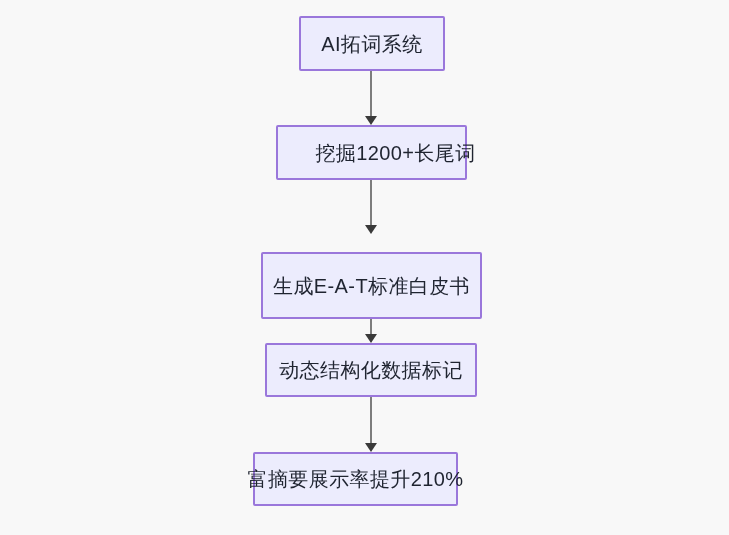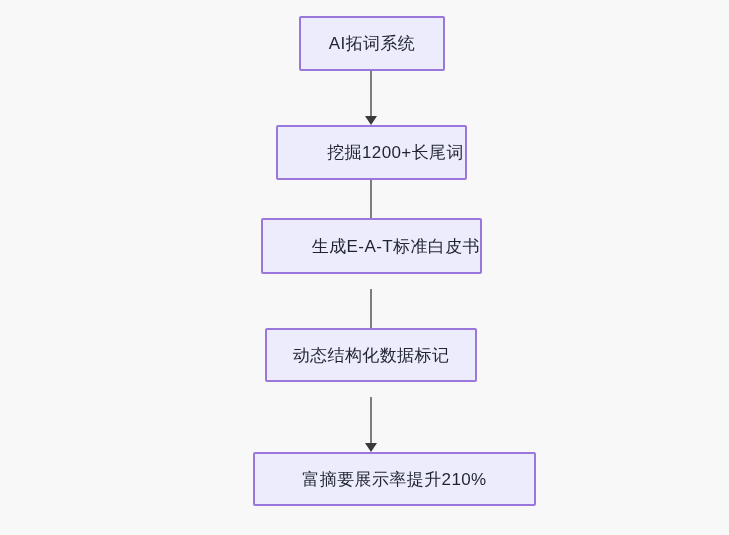--- a/index.html
+++ b/index.html
@@ -21,21 +21,21 @@
   .node {
     position: absolute;
     box-sizing: border-box;
     background: #ececfd;
     border: 2px solid #9a77db;
     border-radius: 2px;
     display: flex;
     align-items: center;
     justify-content: center;
     color: #1f2430;
-    font-size: 17px;
+    font-size: 20px;
     line-height: 1;
     letter-spacing: 0.4px;
     white-space: nowrap;
   }
   .connector {
     position: absolute;
     width: 2px;
     background: #7d7d7d;
   }
   .arrowhead {
@@ -65,25 +65,25 @@
   <div class="arrowhead" style="left:365px; top:443px;"></div>
 
   <div class="node" style="left:299px; top:16px; width:146px; height:55px;">
     <span>AI拓词系统</span>
   </div>
 
   <div class="node" style="left:276px; top:125px; width:191px; height:55px;padding-left:48px;">
     <span>挖掘1200+长尾词</span>
   </div>
 
-  <div class="node" style="left:261px; top:218px; width:221px; height:56px;justify-content:flex-end;">
+  <div class="node" style="left:261px; top:252px; width:221px; height:67px;">
     <span>生成E-A-T标准白皮书</span>
   </div>
 
-  <div class="node" style="left:265px; top:328px; width:212px; height:54px;">
+  <div class="node" style="left:265px; top:343px; width:212px; height:54px;">
     <span>动态结构化数据标记</span>
   </div>
 
-  <div class="node" style="left:253px; top:452px; width:283px; height:54px;">
+  <div class="node" style="left:253px; top:452px; width:205px; height:54px;">
     <span>富摘要展示率提升210%</span>
   </div>
 
 </div>
 
 </body></html>

